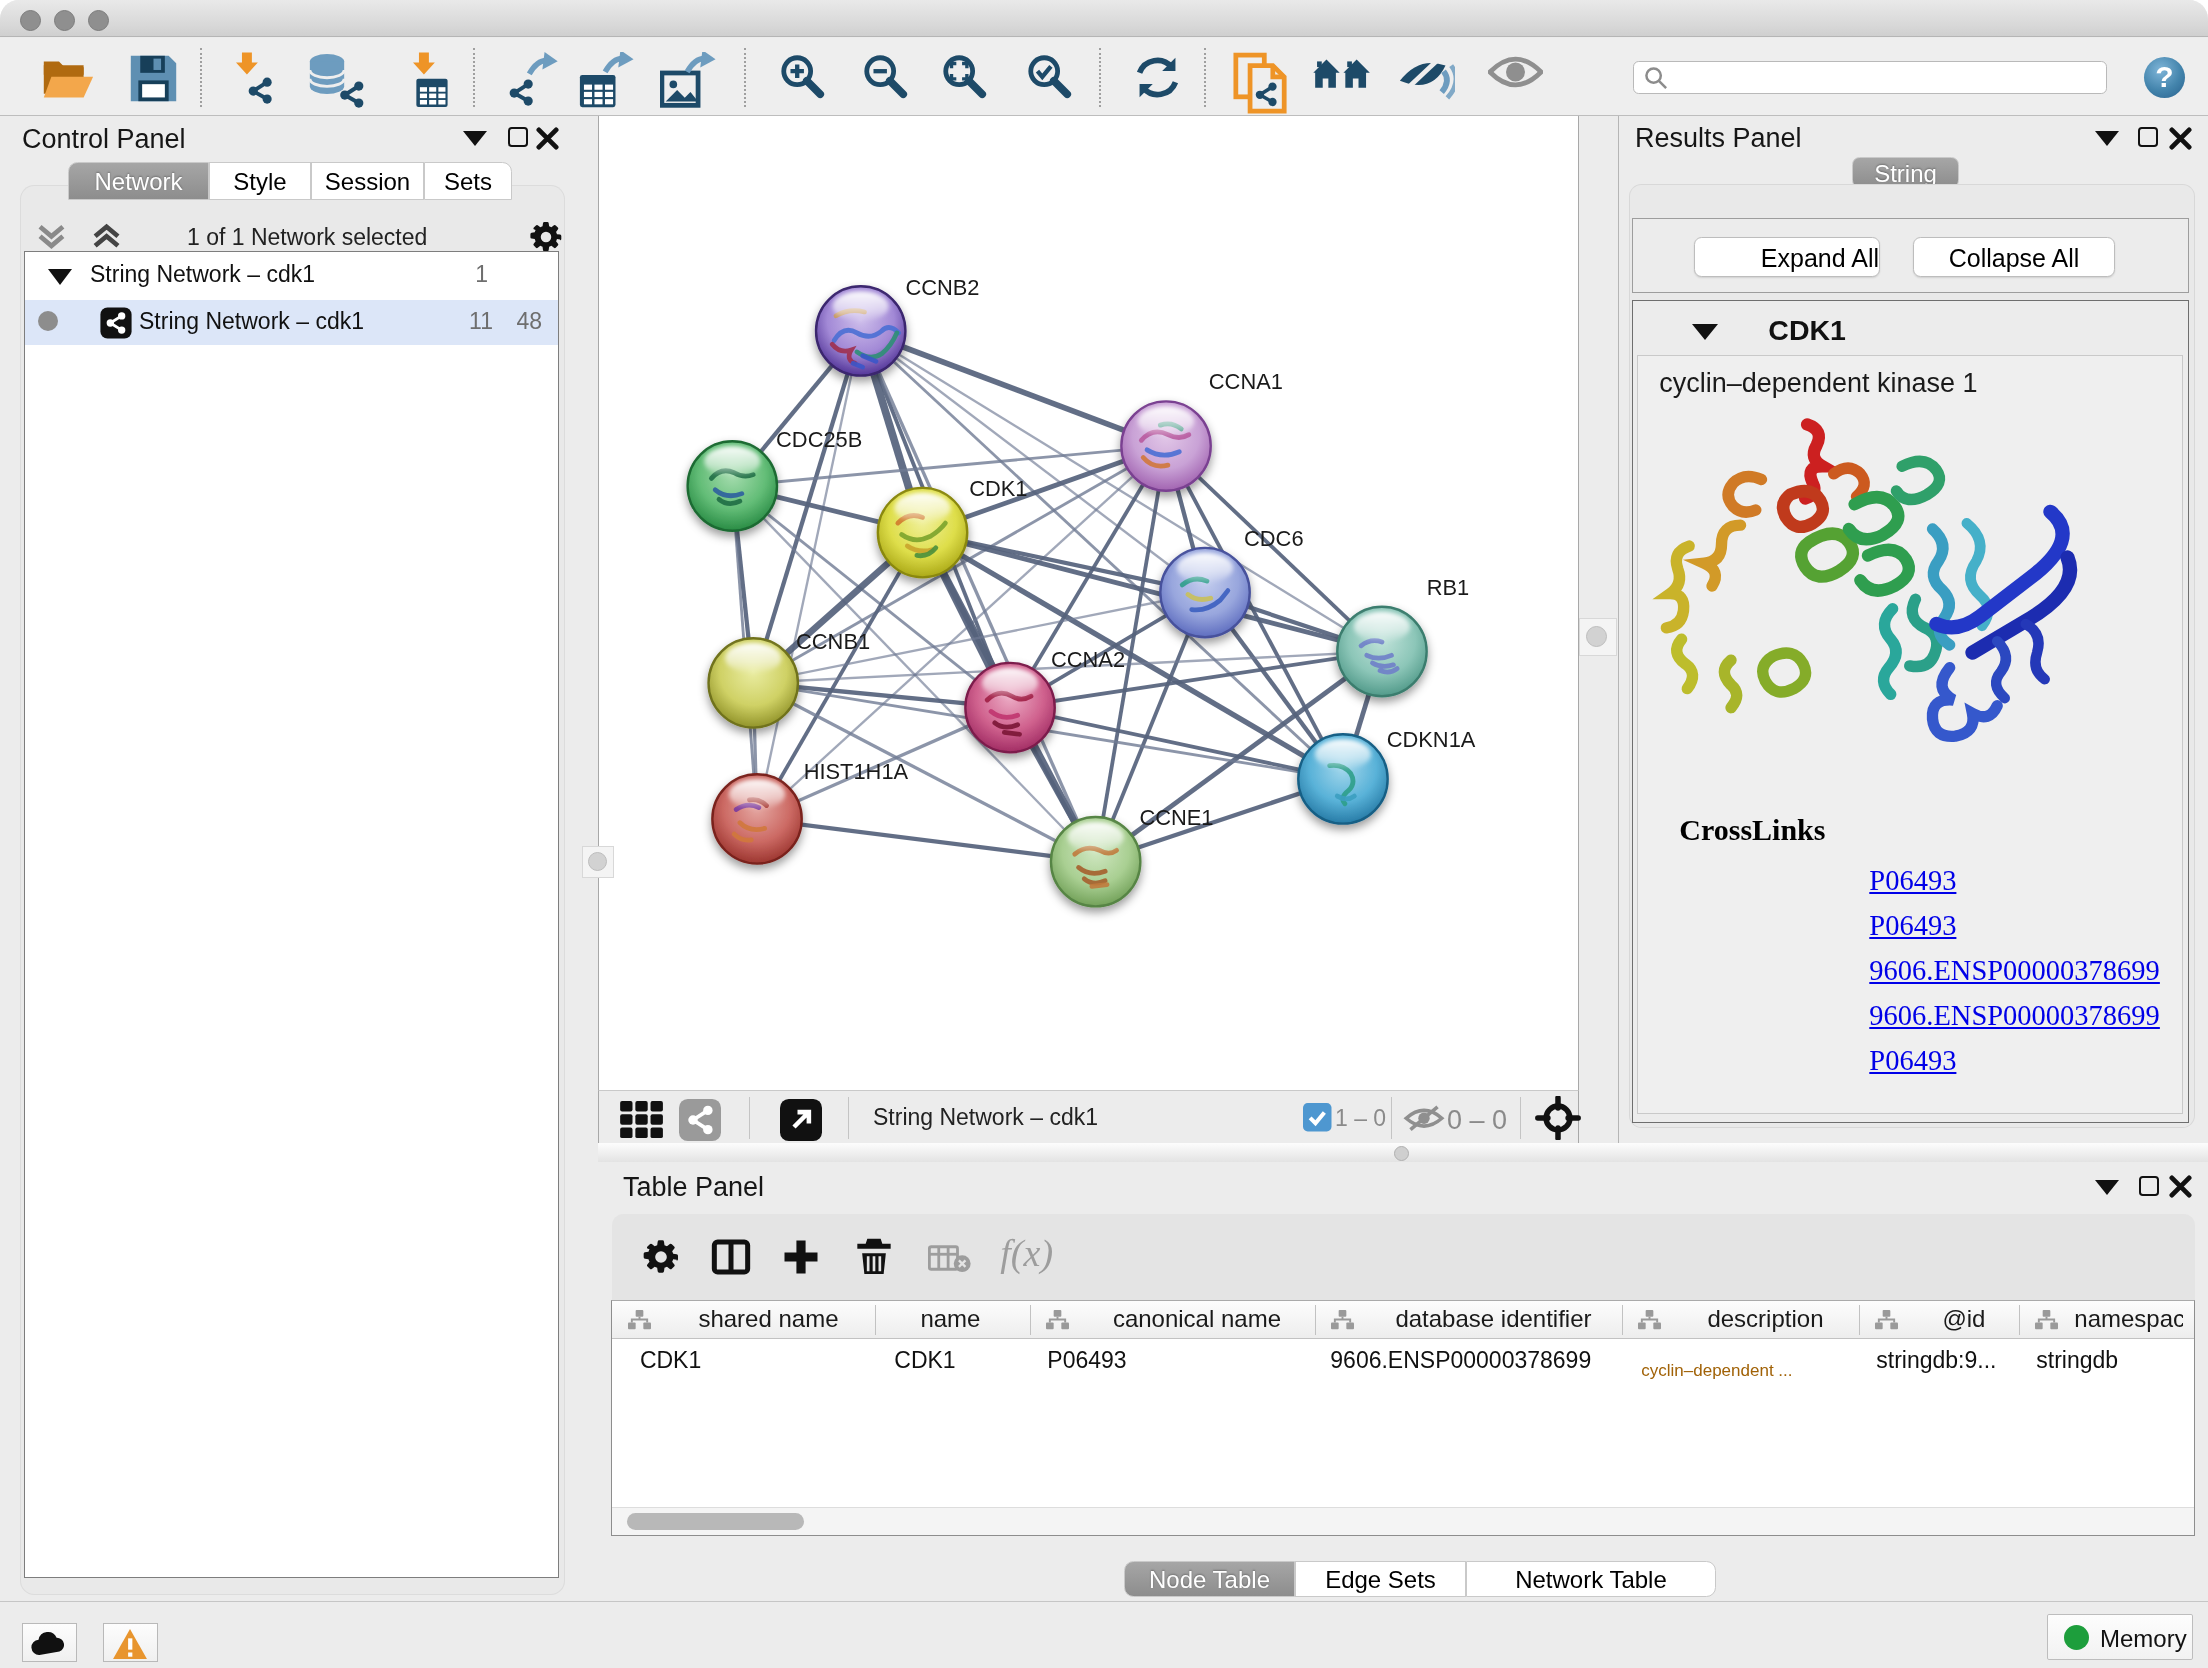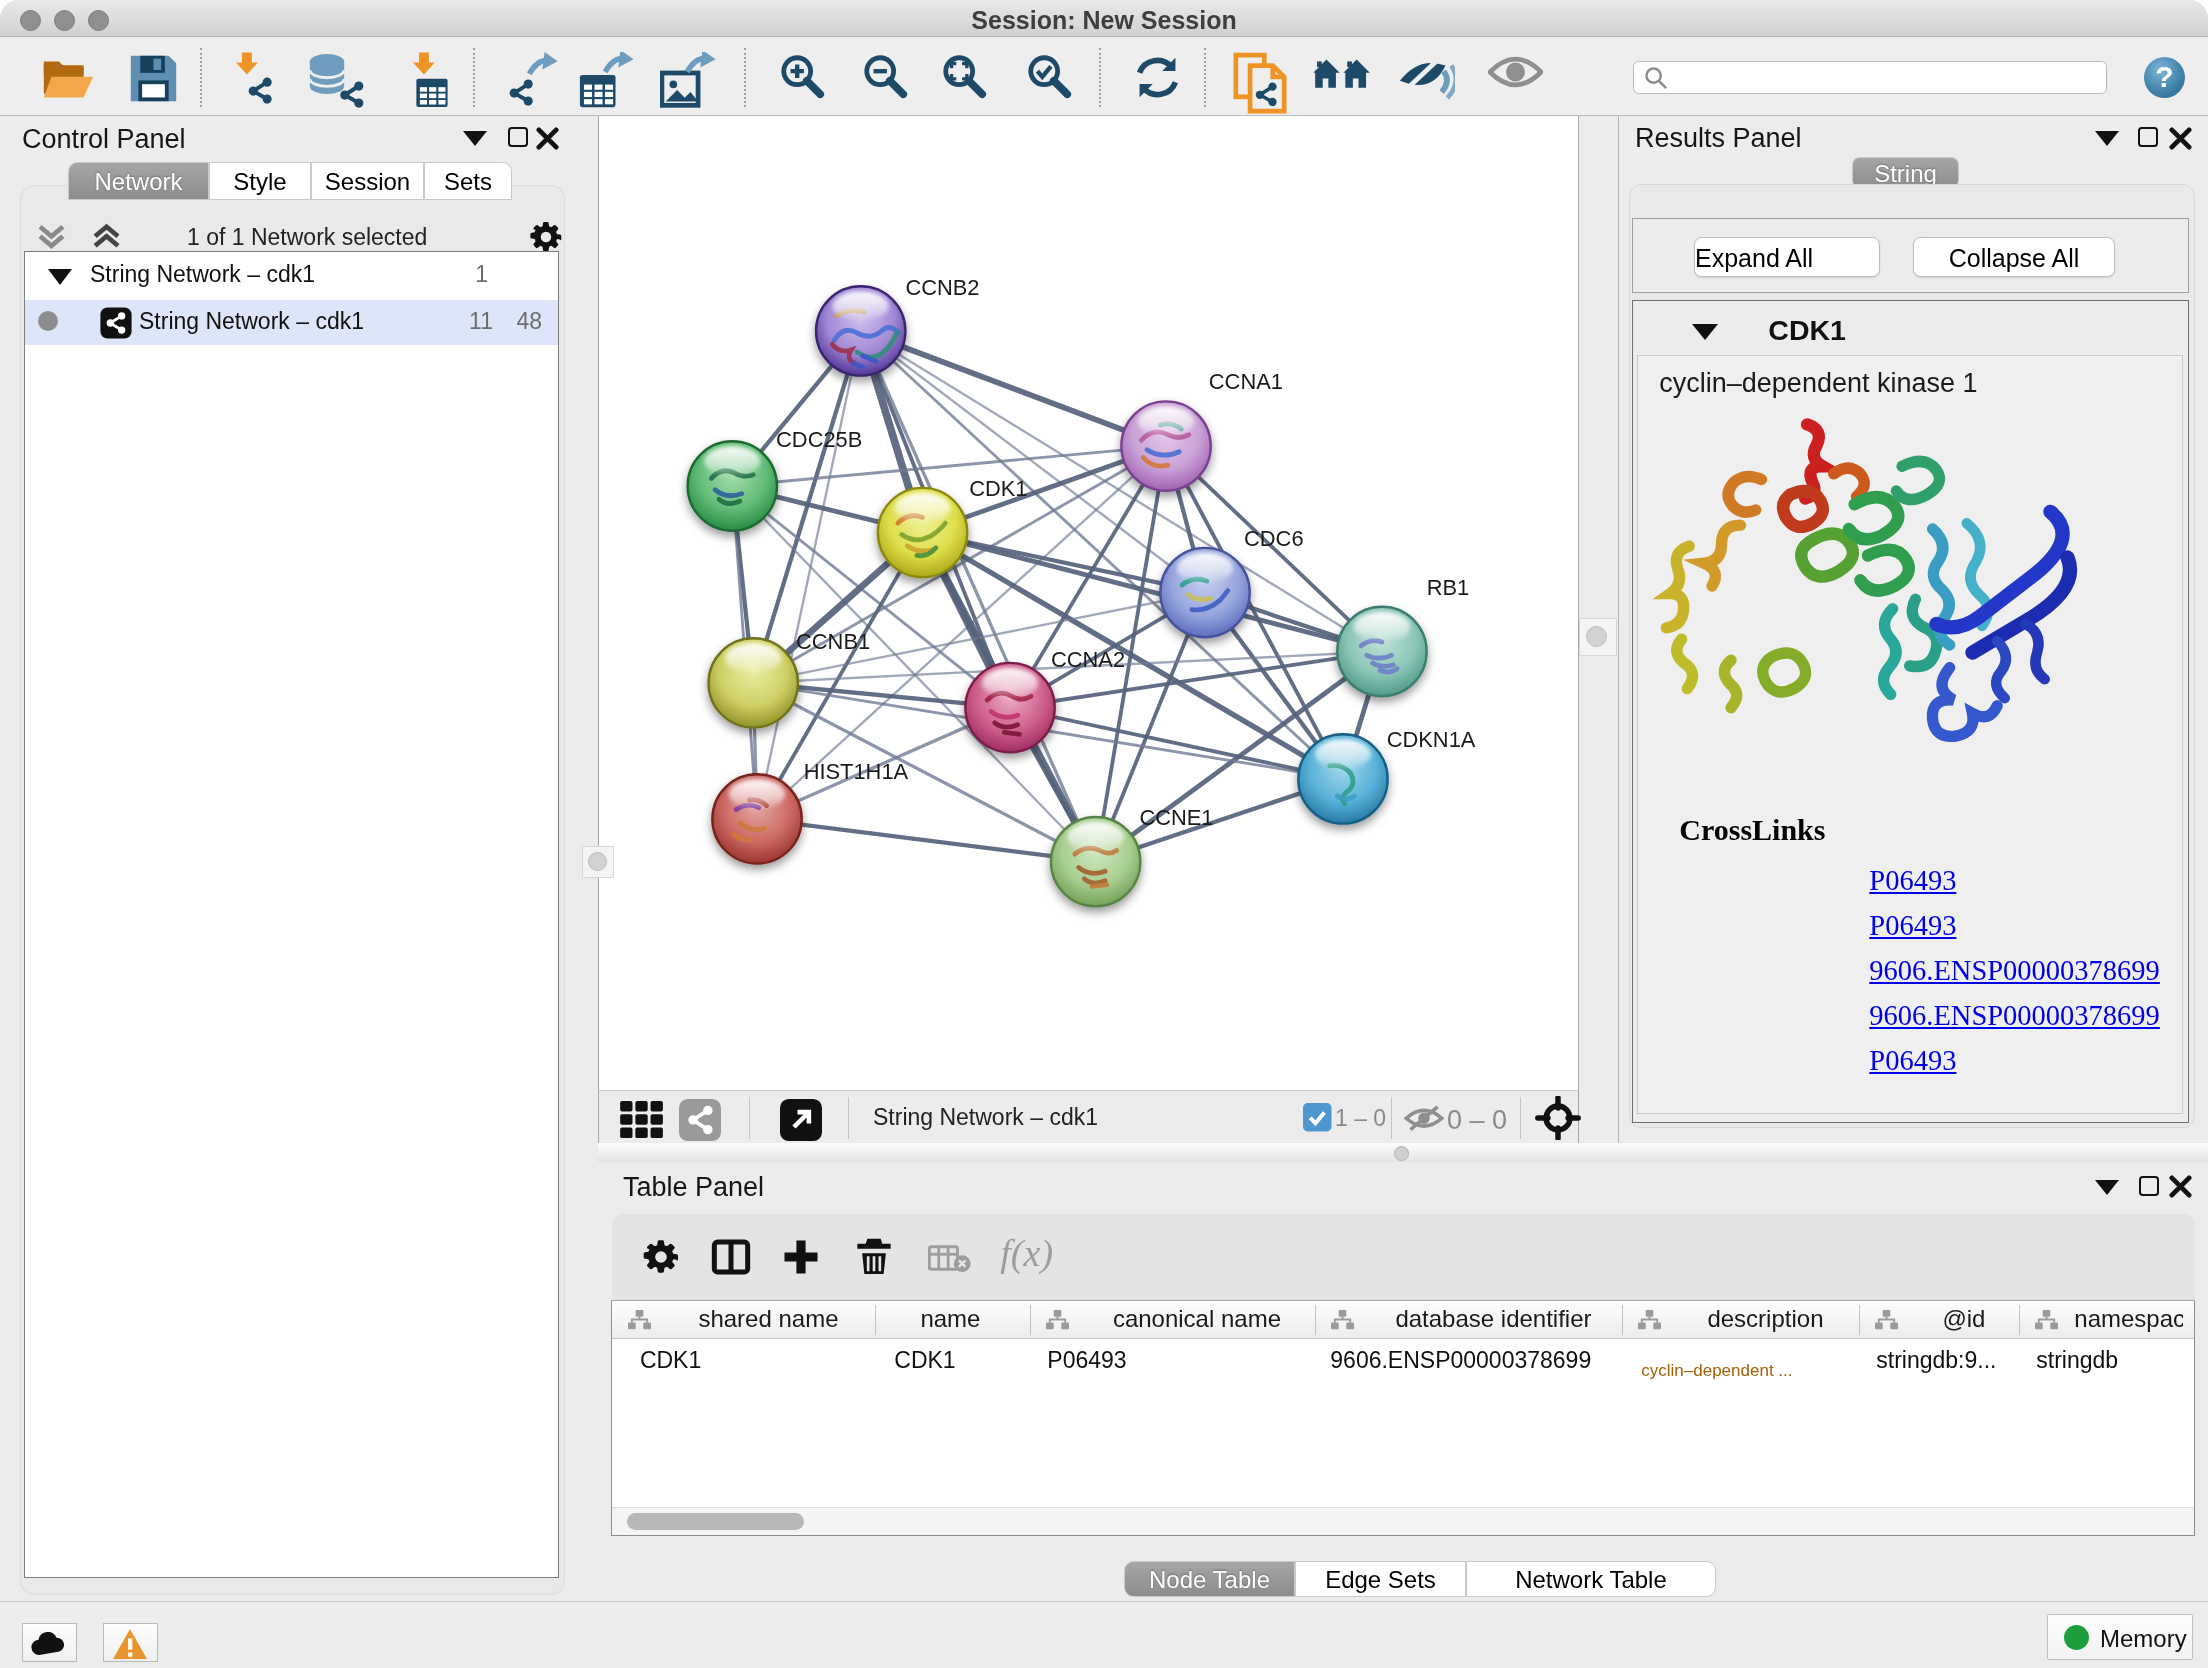--- a/index.html
+++ b/index.html
@@ -18,21 +18,20 @@
 .tab.sel{background:linear-gradient(#a6a6a6,#8d8d8d);color:#fff;text-shadow:0 -1px 1.9px rgba(0,0,0,.3)}
 a.lk{color:#0000e8;text-decoration:underline}
 </style></head>
 <body>
 <div class="window">
 
 <div class="titlebar">
   <div class="tl" style="left:20px"></div>
   <div class="tl" style="left:54px"></div>
   <div class="tl" style="left:88px"></div>
-  <div class="title">Session: New Session</div>
 </div>
 
 <div class="toolbar">
 <svg class="ticon" style="left:40px" width="55" height="55" viewBox="0 0 58 58">
         <path fill="#b06a10" d="M4 10 h16 l6 6 h20 v8 h-42 z"></path>
         <path fill="#b06a10" d="M4 14 h42 v30 h-42 z"></path>
         <path fill="#f3a74b" d="M12 26 h44 l-10 22 h-42 z"></path>
       </svg>
       <svg class="ticon" style="left:127px" width="53" height="53" viewBox="0 0 56 56">
         <path fill="#5e8fb2" d="M4 4 h40 l8 8 v40 h-48 z"></path>
@@ -533,21 +532,21 @@
 <div style="position:absolute;left:1618px;top:116px;width:579px;height:1027px;background:#ececec;border-left:1.9px solid #b5b5b5">
 <div class="panel-title" style="position:absolute;left:16px;top:6.7px">Results Panel</div>
       <div style="position:absolute;left:476px;top:15px" class="ic-tri"></div>
       <div style="position:absolute;left:519px;top:11.4px" class="ic-box"></div>
       <svg style="position:absolute;left:550px;top:10.5px" width="23" height="23" viewBox="0 0 24 24">
         <path d="M3 3 L21 21 M21 3 L3 21" stroke="#111" stroke-width="5" stroke-linecap="round"></path>
       </svg>
       <div class="tab sel" style="position:absolute;left:233px;top:41px;width:107px;height:31px;line-height:31px;border-radius:7.6px">String</div>
       <div style="position:absolute;left:10.5px;top:69px;width:564px;height:942px;background:#e9e9e9;border-radius:11.4px;box-shadow:0 0 0 1px #d8d8d8"></div>
       <div style="position:absolute;left:13.3px;top:102px;width:557px;height:75px;border:1.9px solid #9d9d9d;background:#ececec"></div>
-      <div style="position:absolute;left:75px;top:121px;width:186px;height:40px;background:#fff;border:1px solid #bdbdbd;border-radius:7.6px;text-align:left;line-height:40px;font-size:25px;box-shadow:0 1px 1.9px rgba(0,0,0,.12)">Expand All</div>
+      <div style="position:absolute;left:75px;top:121px;width:186px;height:40px;background:#fff;border:1px solid #bdbdbd;border-radius:7.6px;text-align:right;line-height:40px;font-size:25px;box-shadow:0 1px 1.9px rgba(0,0,0,.12)">Expand All</div>
       <div style="position:absolute;left:294px;top:121px;width:202px;height:40px;background:#fff;border:1px solid #bdbdbd;border-radius:7.6px;text-align:center;line-height:40px;font-size:25px;box-shadow:0 1px 1.9px rgba(0,0,0,.12)">Collapse All</div>
       <div style="position:absolute;left:13.3px;top:184px;width:557px;height:823px;border:1.9px solid #6e6e6e;background:#ececec">
         <div style="position:absolute;left:59px;top:23px;width:0;height:0;border-left:13.3px solid transparent;border-right:13.3px solid transparent;border-top:16px solid #111"></div>
         <div style="position:absolute;left:135px;top:13.3px;font-size:28.5px;font-weight:700;color:#111">CDK1</div>
         <div style="position:absolute;left:3.8px;top:54px;width:546px;height:759px;background:#efefef;border:1px solid #c9c9c9"></div>
         <div style="position:absolute;left:26px;top:67px;font-size:27px;color:#1a1a1a">cyclin–dependent kinase 1</div>
         <svg style="position:absolute;left:13.3px;top:112px" width="438" height="346" viewBox="0 0 460 364">
 <g fill="none" stroke-linecap="round">
 <path d="M168 12 q18 6 10 22 q-8 14 6 22 q-18 0 -10 18 q6 12 -8 16" stroke="#cc2020" stroke-width="13"></path>
 <path d="M150 86 q22 -10 32 6 q8 14 -8 24 q-18 10 -28 -6 q-8 -14 4 -24" stroke="#c03a1c" stroke-width="13"></path>

